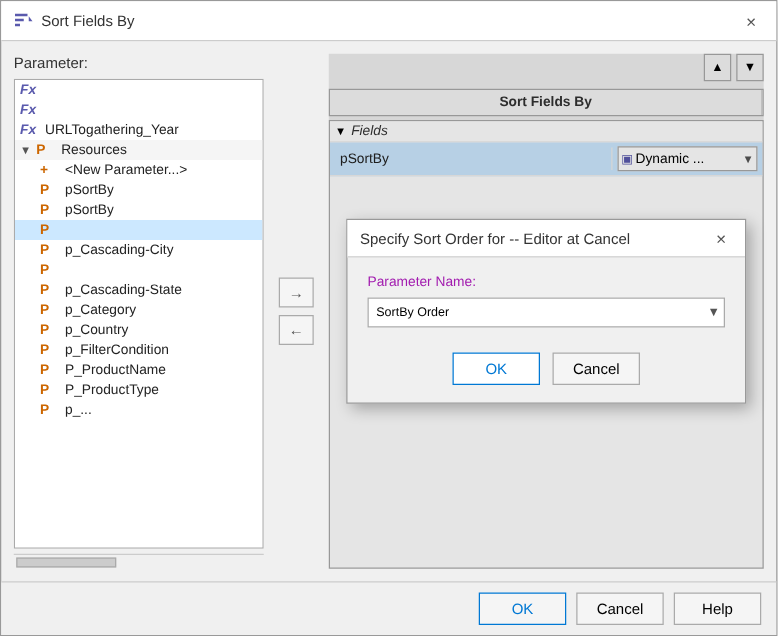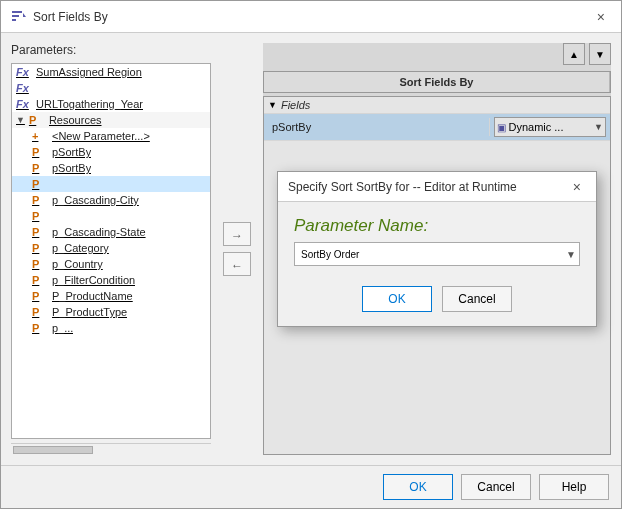--- a/index.html
+++ b/index.html
@@ -310,24 +310,23 @@
       cursor: pointer;
       color: #555;
       background: none;
       border: none;
       padding: 1px 5px;
     }
     .modal-body {
       padding: 14px 16px 10px;
     }
     .modal-field-label {
-      font-size: 17px;
-      color: #4d7c0f;
+      font-size: 11px;
+      color: #a21caf;
       margin-bottom: 6px;
-      font-style: italic;
     }
     .modal-select-wrapper {
       position: relative;
       width: 100%;
     }
     .modal-select {
       width: 100%;
       height: 24px;
       border: 1px solid #aaa;
       background: #fff;
@@ -366,21 +365,20 @@
     }
     
     .list-with-scroll {
       display: flex;
       flex: 1;
       overflow: hidden;
     }
     .list-items {
       flex: 1;
       overflow-y: auto;
-      text-decoration: underline;
     }
     .horiz-scroll {
       height: 12px;
       border-top: 1px solid #ccc;
       background: #f0f0f0;
       display: flex;
       align-items: center;
     }
     .horiz-thumb {
       width: 80px;
@@ -406,27 +404,26 @@
         </svg>
       </div>
       <span class="title-bar-title">Sort Fields By</span>
     </div>
     <button class="title-close">×</button>
   </div>
 
   <div class="main-content">
 
     <div class="left-panel">
-      <span class="resources-label">Parameters:</span>
+      <span class="resources-label">Parameter:</span>
       <div class="list-with-scroll">
         <div class="list-items resources-list">
 
           <div class="resource-item">
             <span class="fx-badge">Fx</span>
-            <span class="item-label">SumAssigned Region</span>
           </div>
           <div class="resource-item">
             <span class="fx-badge">Fx</span>
           </div>
           <div class="resource-item">
             <span class="fx-badge">Fx</span>
             <span class="item-label">URLTogathering_Year</span>
           </div>
 
           <div class="group-header">
@@ -529,21 +526,21 @@
               <span class="sort-dropdown-text">Dynamic ...</span>
               <span class="sort-dropdown-arrow">▼</span>
             </div>
           </div>
         </div>
       </div>
 
       <div class="modal-overlay">
         <div class="modal-dialog">
           <div class="modal-title-bar">
-            <span class="modal-title">Specify Sort SortBy for -- Editor at Runtime</span>
+            <span class="modal-title">Specify Sort Order for -- Editor at Cancel</span>
             <button class="modal-close">×</button>
           </div>
           <div class="modal-body">
             <div class="modal-field-label">Parameter Name:</div>
             <div class="modal-select-wrapper">
               <select class="modal-select">
                 <option>SortBy Order</option>
               </select>
               <span class="modal-select-arrow">▼</span>
             </div>

